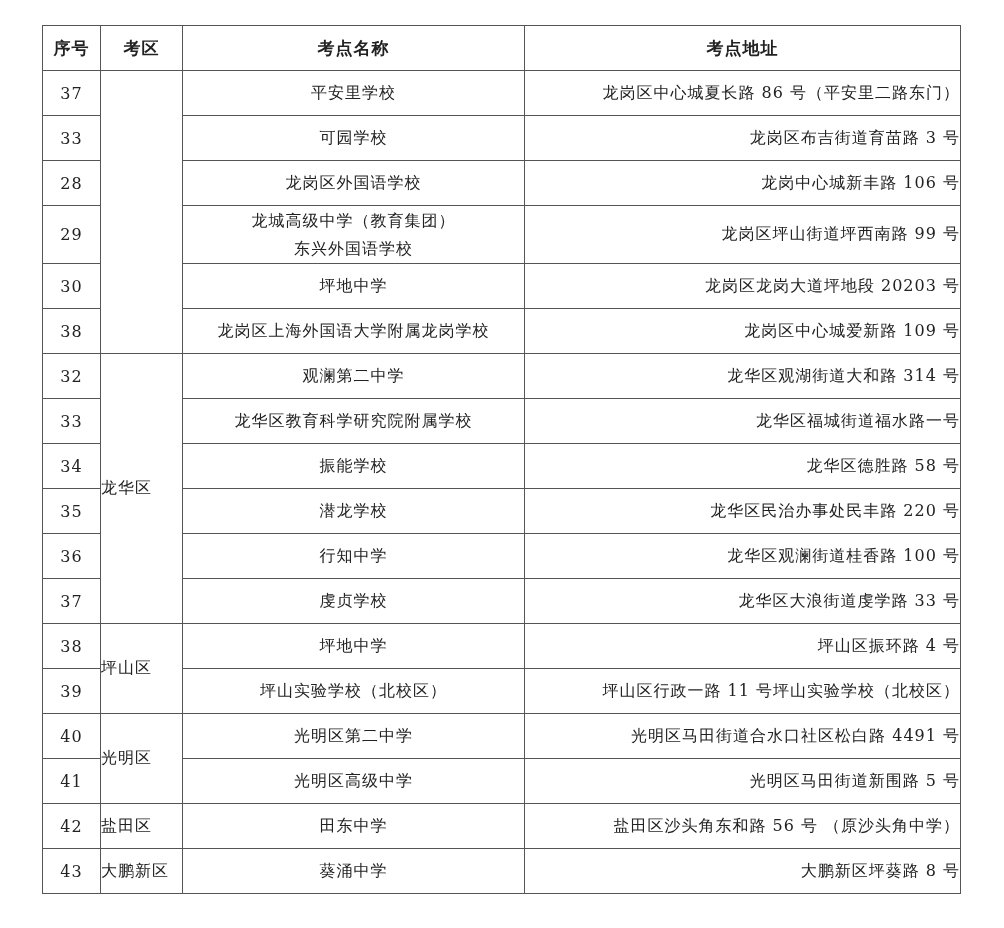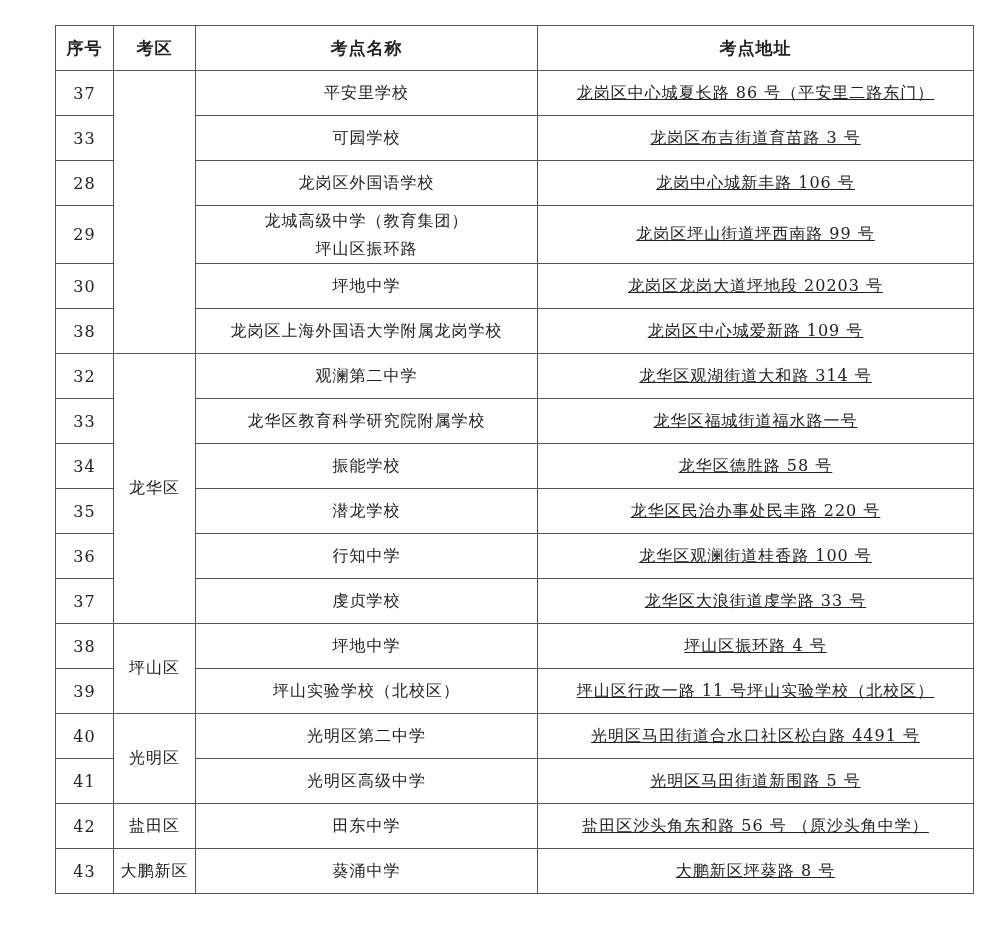--- a/index.html
+++ b/index.html
@@ -1,27 +1,27 @@
 <!DOCTYPE html>
 <html><head>
   <meta charset="utf-8">
   <style>
     html, body { margin: 0; padding: 0; background: #ffffff; }
     body { width: 1004px; height: 928px; position: relative; overflow: hidden;
       font-family: "DejaVu Serif", "Liberation Serif", serif; color: #222; }
-    table.sites { position: absolute; left: 55px; top: 25px; border-collapse: collapse;
+    table.sites { position: absolute; left: 42px; top: 25px; border-collapse: collapse;
       width: 918px; table-layout: fixed; }
     table.sites td, table.sites th { border: 1px solid #555; padding: 0; font-size: 16px;
       letter-spacing: 1px; vertical-align: middle; }
     table.sites th { font-weight: bold; height: 44px; text-align: center; font-size: 17px; }
     table.sites td { height: 44px; }
     td.num { text-align: center; }
-    td.dist { text-align: center; }
+    td.dist { }
     td.name { text-align: center; line-height: 28px; }
-    td.addr { text-align: center; padding-left: 2px; text-decoration: underline; }
+    td.addr { text-align: right; padding-left: 2px; }
     tr.tall td { height: 57px; }
     .name-line { display: block; }
   </style>
 </head>
 <body>
 
 <table class="sites">
   <colgroup>
     <col style="width:58px">
     <col style="width:82px">
@@ -50,21 +50,21 @@
     </tr>
     <tr>
       <td class="num">28</td>
       <td class="name">龙岗区外国语学校</td>
       <td class="addr">龙岗中心城新丰路 106 号</td>
     </tr>
     <tr class="tall">
       <td class="num">29</td>
       <td class="name">
         <span class="name-line">龙城高级中学（教育集团）</span>
-        <span class="name-line">坪山区振环路</span>
+        <span class="name-line">东兴外国语学校</span>
       </td>
       <td class="addr">龙岗区坪山街道坪西南路 99 号</td>
     </tr>
     <tr>
       <td class="num">30</td>
       <td class="name">坪地中学</td>
       <td class="addr">龙岗区龙岗大道坪地段 20203 号</td>
     </tr>
     <tr>
       <td class="num">38</td>

